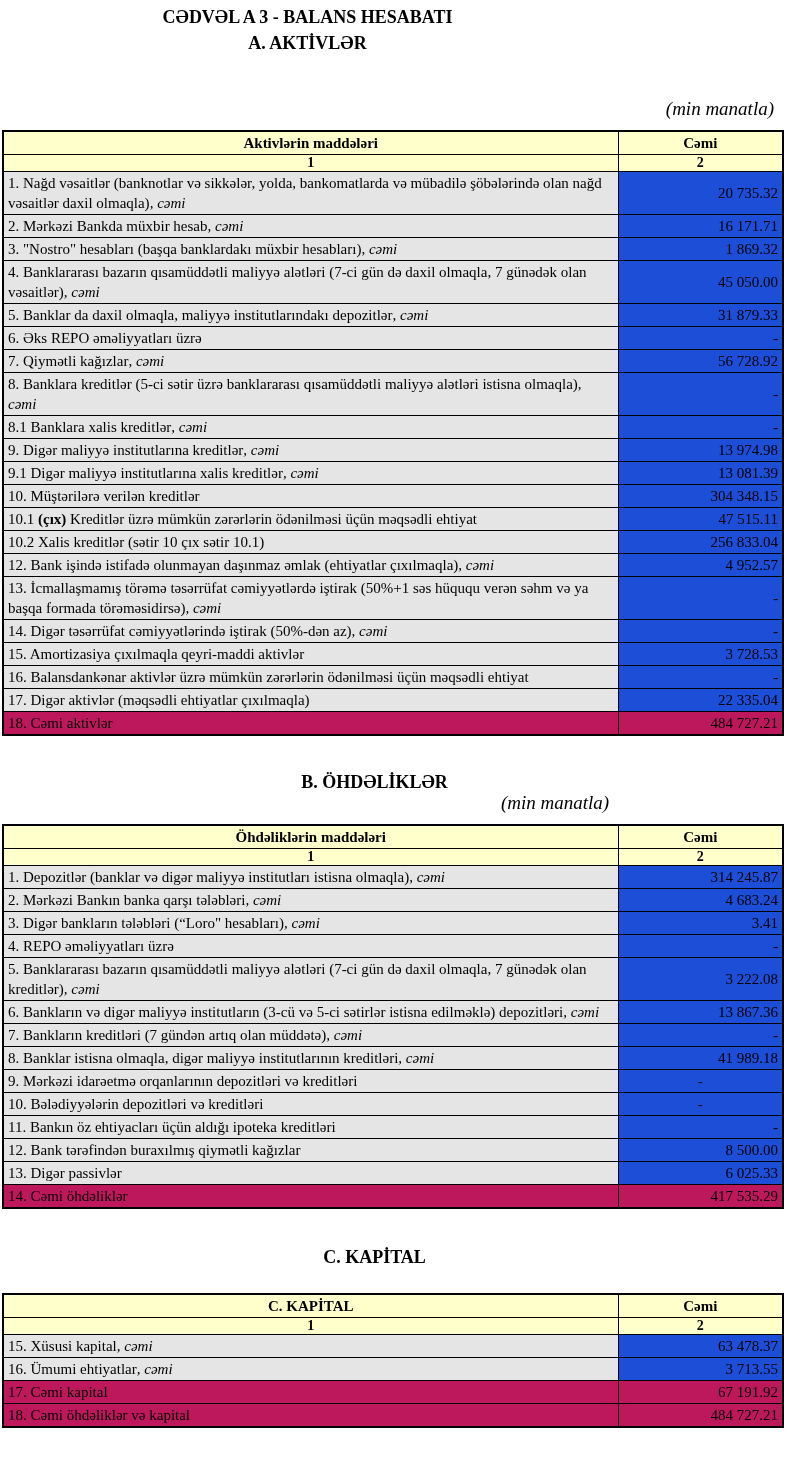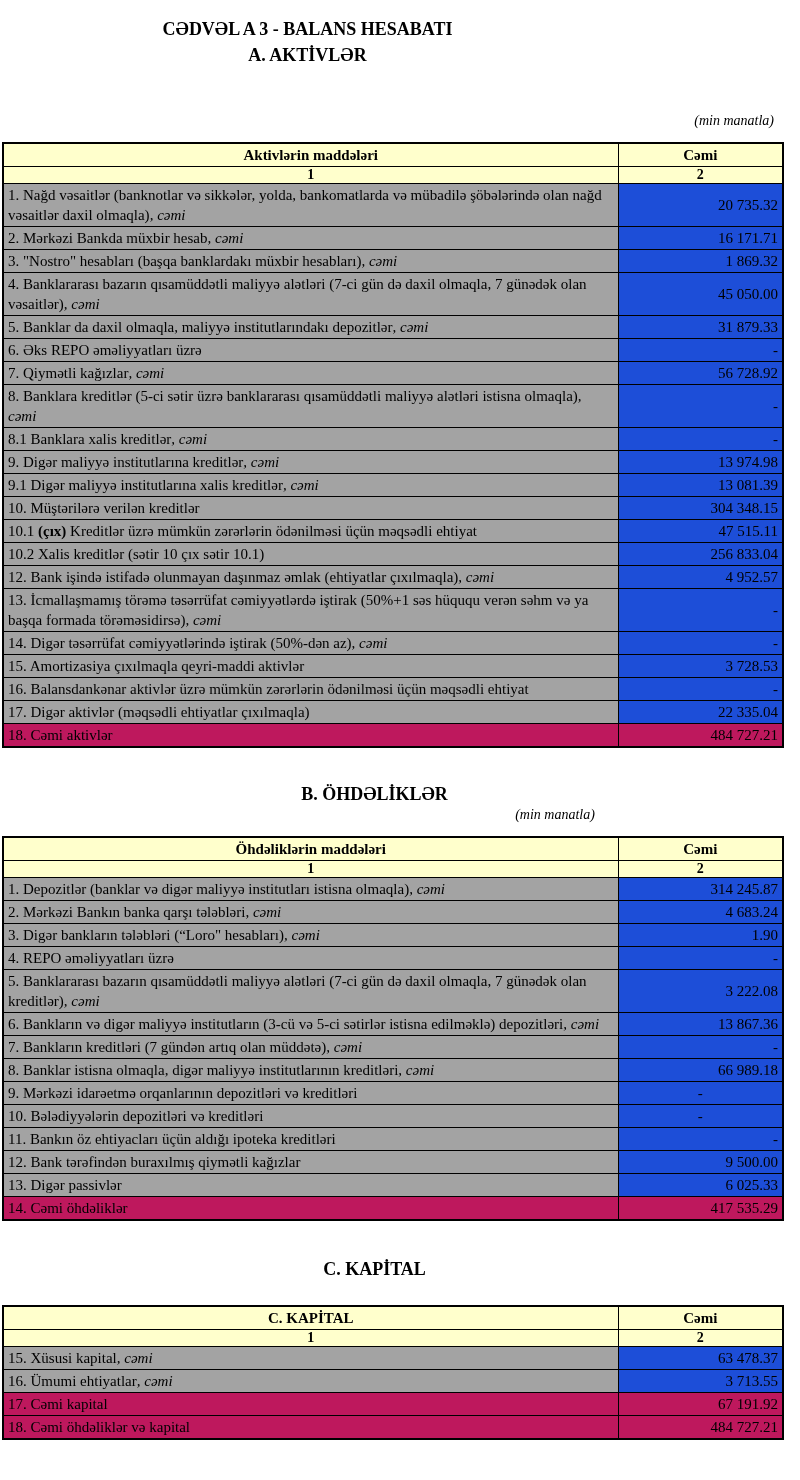--- a/index.html
+++ b/index.html
@@ -3,34 +3,34 @@
 <meta charset="utf-8">
 <style>
   html, body { margin: 0; padding: 0; }
   body {
     width: 800px;
     min-height: 1480px;
     background: #ffffff;
     color: #000000;
     font-family: "Liberation Serif", serif;
   }
-  .page { padding-top: 16px; }
+  .page { padding-top: 4px; }
 
   .title-block {
     width: 615px;
     text-align: center;
     font-weight: bold;
     font-size: 18px;
     line-height: 26px;
   }
   .spacer-a { height: 44px; }
 
   .unit-note {
     font-style: italic;
-    font-size: 14px;
+    font-size: 19px;
     line-height: 17px;
   }
   .unit-note-a {
     width: 780px;
     margin-left: 2px;
     text-align: right;
     padding-right: 8px;
     margin-bottom: 1px;
     box-sizing: border-box;
   }
@@ -74,21 +74,21 @@
     background: #ffffcc;
     font-weight: bold;
     text-align: center;
   }
   tr.numrow th {
     font-size: 14px;
     line-height: 16px;
     padding: 0 4px;
   }
   .label-cell {
-    background: #a3a3a3;
+    background: #e5e5e5;
     text-align: left;
   }
   .value-cell {
     background: #1d4ed8;
     text-align: right;
   }
   .value-cell.center { text-align: center; }
   tr.total-row td {
     background: #be185d;
     font-weight: normal;
@@ -235,57 +235,57 @@
         <tr>
           <td class="label-cell"><span>1. Depozitlər (banklar və digər maliyyə institutları istisna olmaqla)</span><span class="italic">, cəmi</span></td>
           <td class="value-cell">314 245.87</td>
         </tr>
         <tr>
           <td class="label-cell"><span>2. Mərkəzi Bankın banka qarşı tələbləri</span><span class="italic">, cəmi</span></td>
           <td class="value-cell">4 683.24</td>
         </tr>
         <tr>
           <td class="label-cell"><span>3. Digər bankların tələbləri (“Loro" hesabları)</span><span class="italic">, cəmi</span></td>
-          <td class="value-cell">1.90</td>
+          <td class="value-cell">3.41</td>
         </tr>
         <tr>
           <td class="label-cell"><span>4. REPO əməliyyatları üzrə</span></td>
           <td class="value-cell">-</td>
         </tr>
         <tr>
           <td class="label-cell"><span>5. Banklararası bazarın qısamüddətli maliyyə alətləri (7-ci gün də daxil olmaqla, 7 günədək olan kreditlər)</span><span class="italic">, cəmi</span></td>
           <td class="value-cell">3 222.08</td>
         </tr>
         <tr>
           <td class="label-cell"><span>6. Bankların və digər maliyyə institutların (3-cü və 5-ci sətirlər istisna edilməklə) depozitləri</span><span class="italic">, cəmi</span></td>
           <td class="value-cell">13 867.36</td>
         </tr>
         <tr>
           <td class="label-cell"><span>7. Bankların kreditləri (7 gündən artıq olan müddətə)</span><span class="italic">, cəmi</span></td>
           <td class="value-cell">-</td>
         </tr>
         <tr>
           <td class="label-cell"><span>8. Banklar istisna olmaqla, digər maliyyə institutlarının kreditləri</span><span class="italic">, cəmi</span></td>
-          <td class="value-cell">66 989.18</td>
+          <td class="value-cell">41 989.18</td>
         </tr>
         <tr>
           <td class="label-cell"><span>9. Mərkəzi idarəetmə orqanlarının depozitləri və kreditləri</span></td>
           <td class="value-cell center">-</td>
         </tr>
         <tr>
           <td class="label-cell"><span>10. Bələdiyyələrin depozitləri və kreditləri</span></td>
           <td class="value-cell center">-</td>
         </tr>
         <tr>
           <td class="label-cell"><span>11. Bankın öz ehtiyacları üçün aldığı ipoteka kreditləri</span></td>
           <td class="value-cell">-</td>
         </tr>
         <tr>
           <td class="label-cell"><span>12. Bank tərəfindən buraxılmış qiymətli kağızlar</span></td>
-          <td class="value-cell">9 500.00</td>
+          <td class="value-cell">8 500.00</td>
         </tr>
         <tr>
           <td class="label-cell"><span>13. Digər passivlər</span></td>
           <td class="value-cell">6 025.33</td>
         </tr>
         <tr class="total-row">
           <td class="label-cell"><span>14. Cəmi öhdəliklər</span></td>
           <td class="value-cell">417 535.29</td>
         </tr>
       </tbody>

